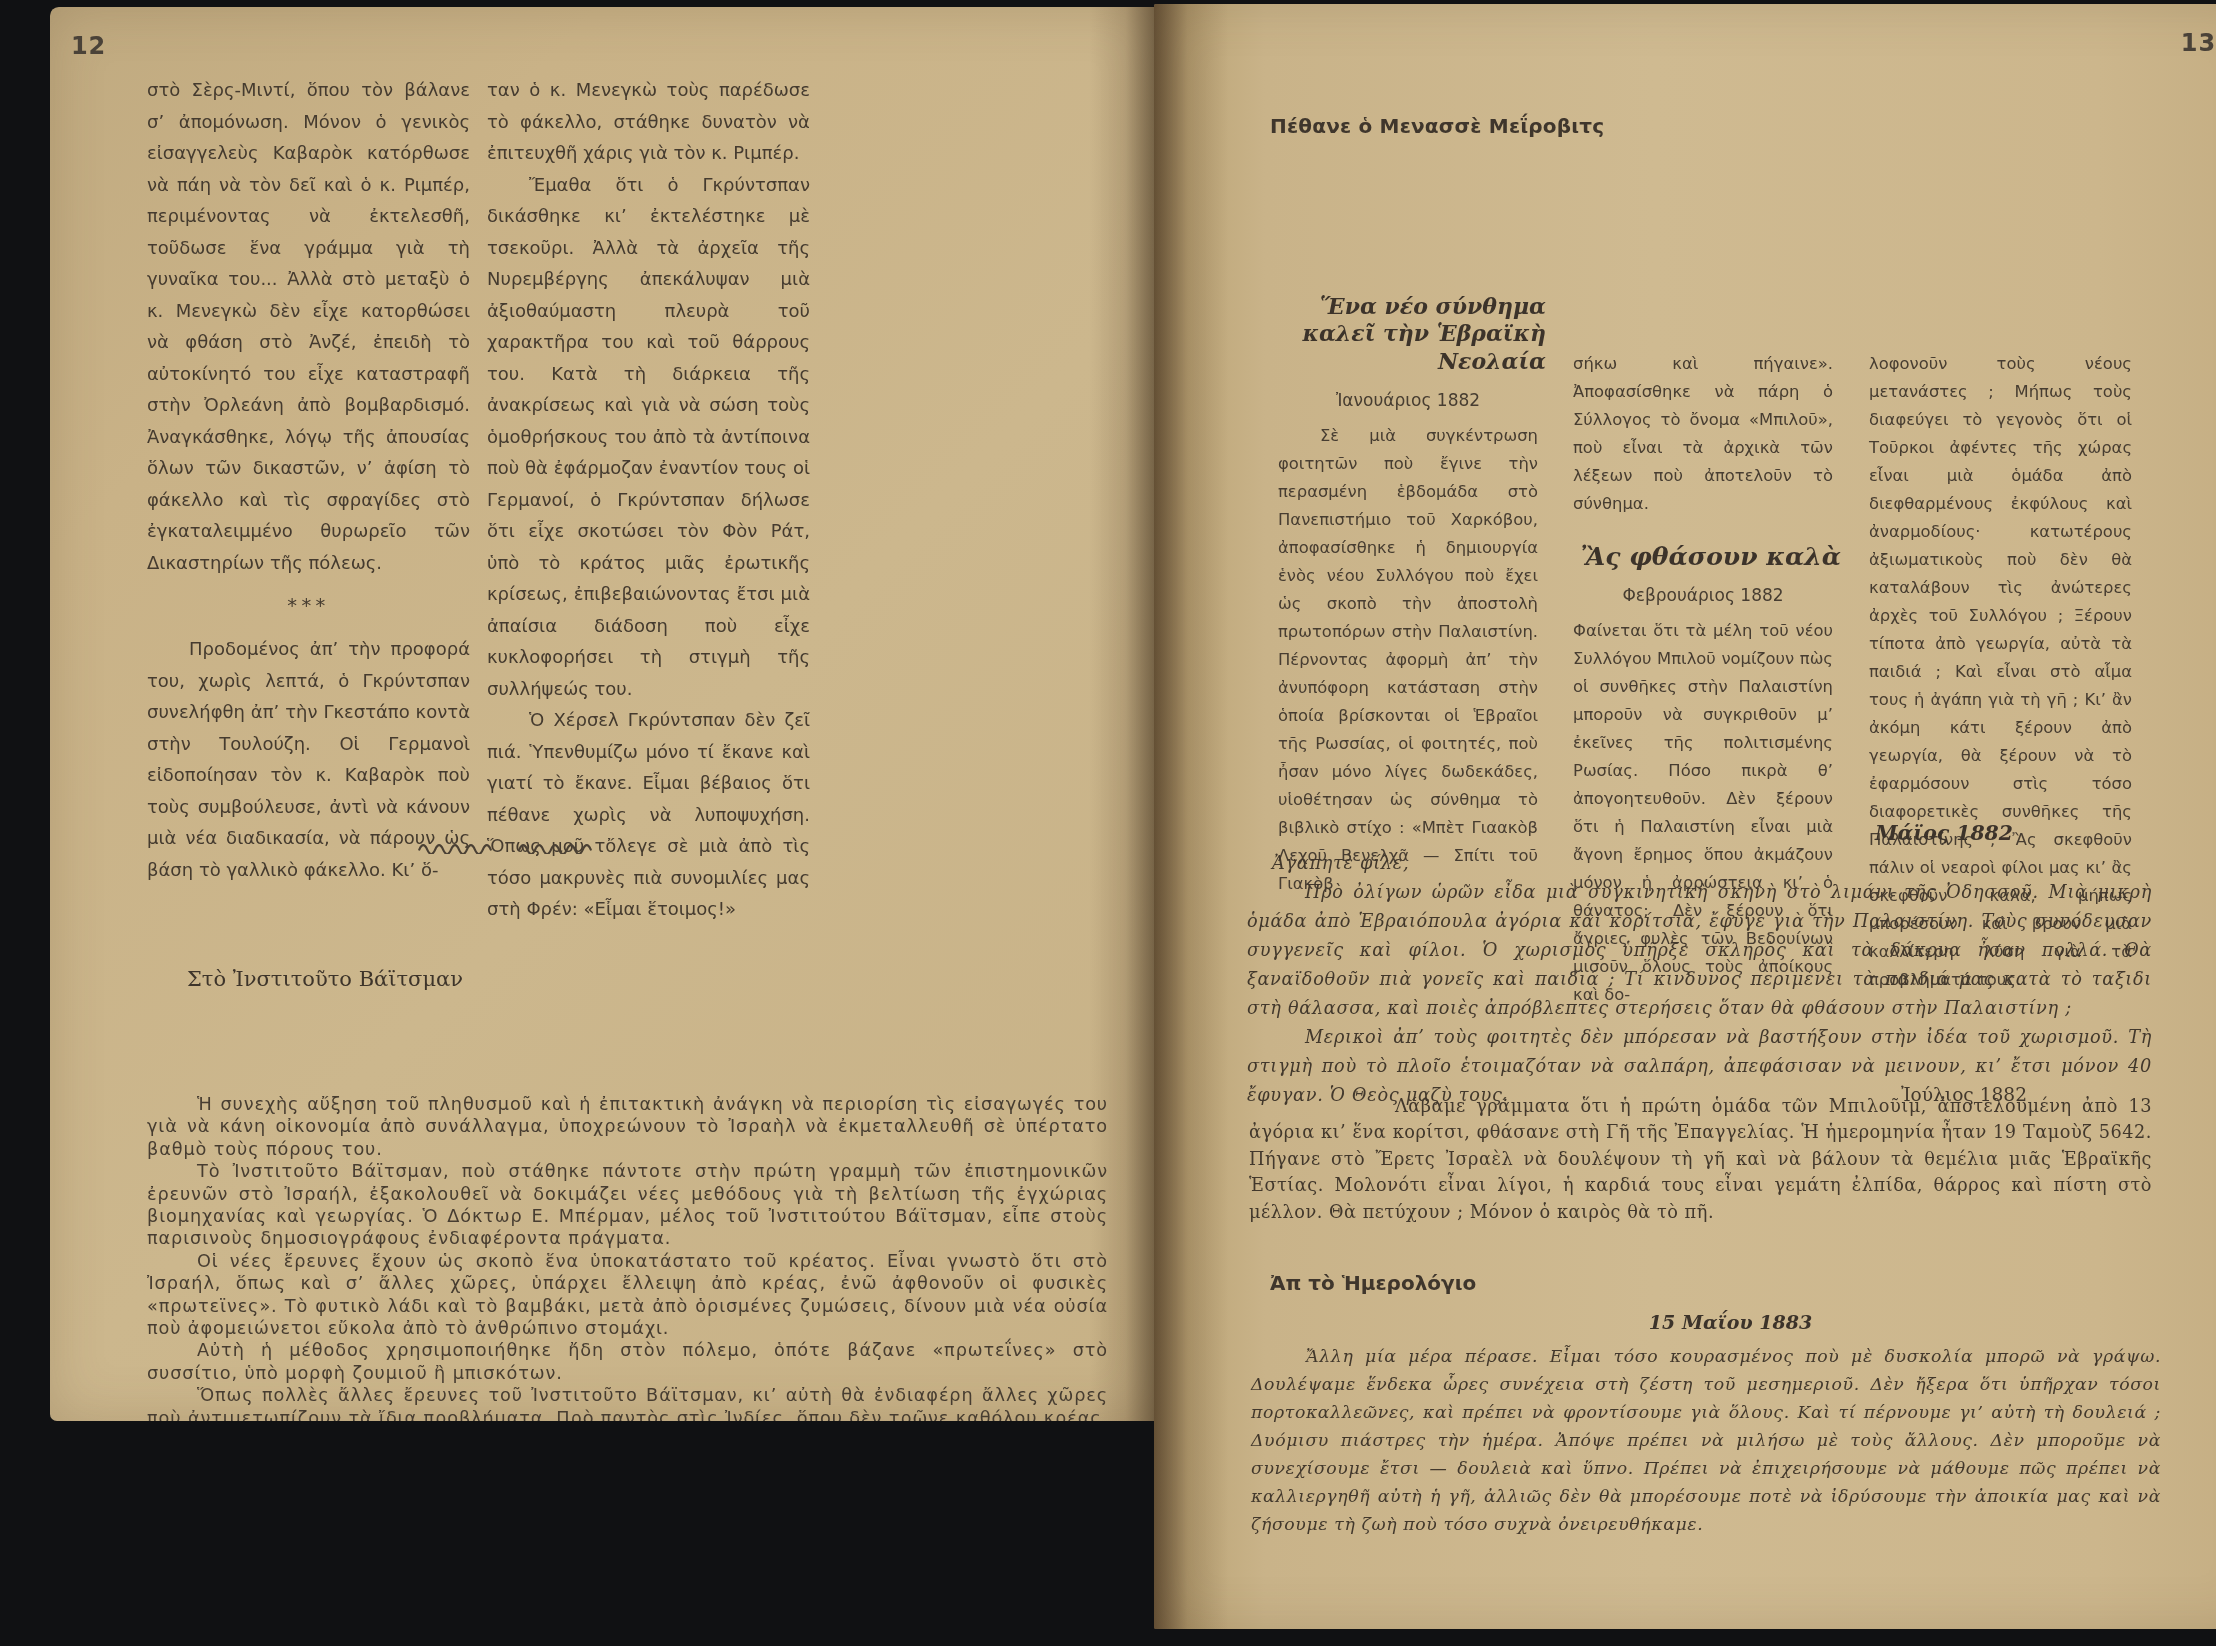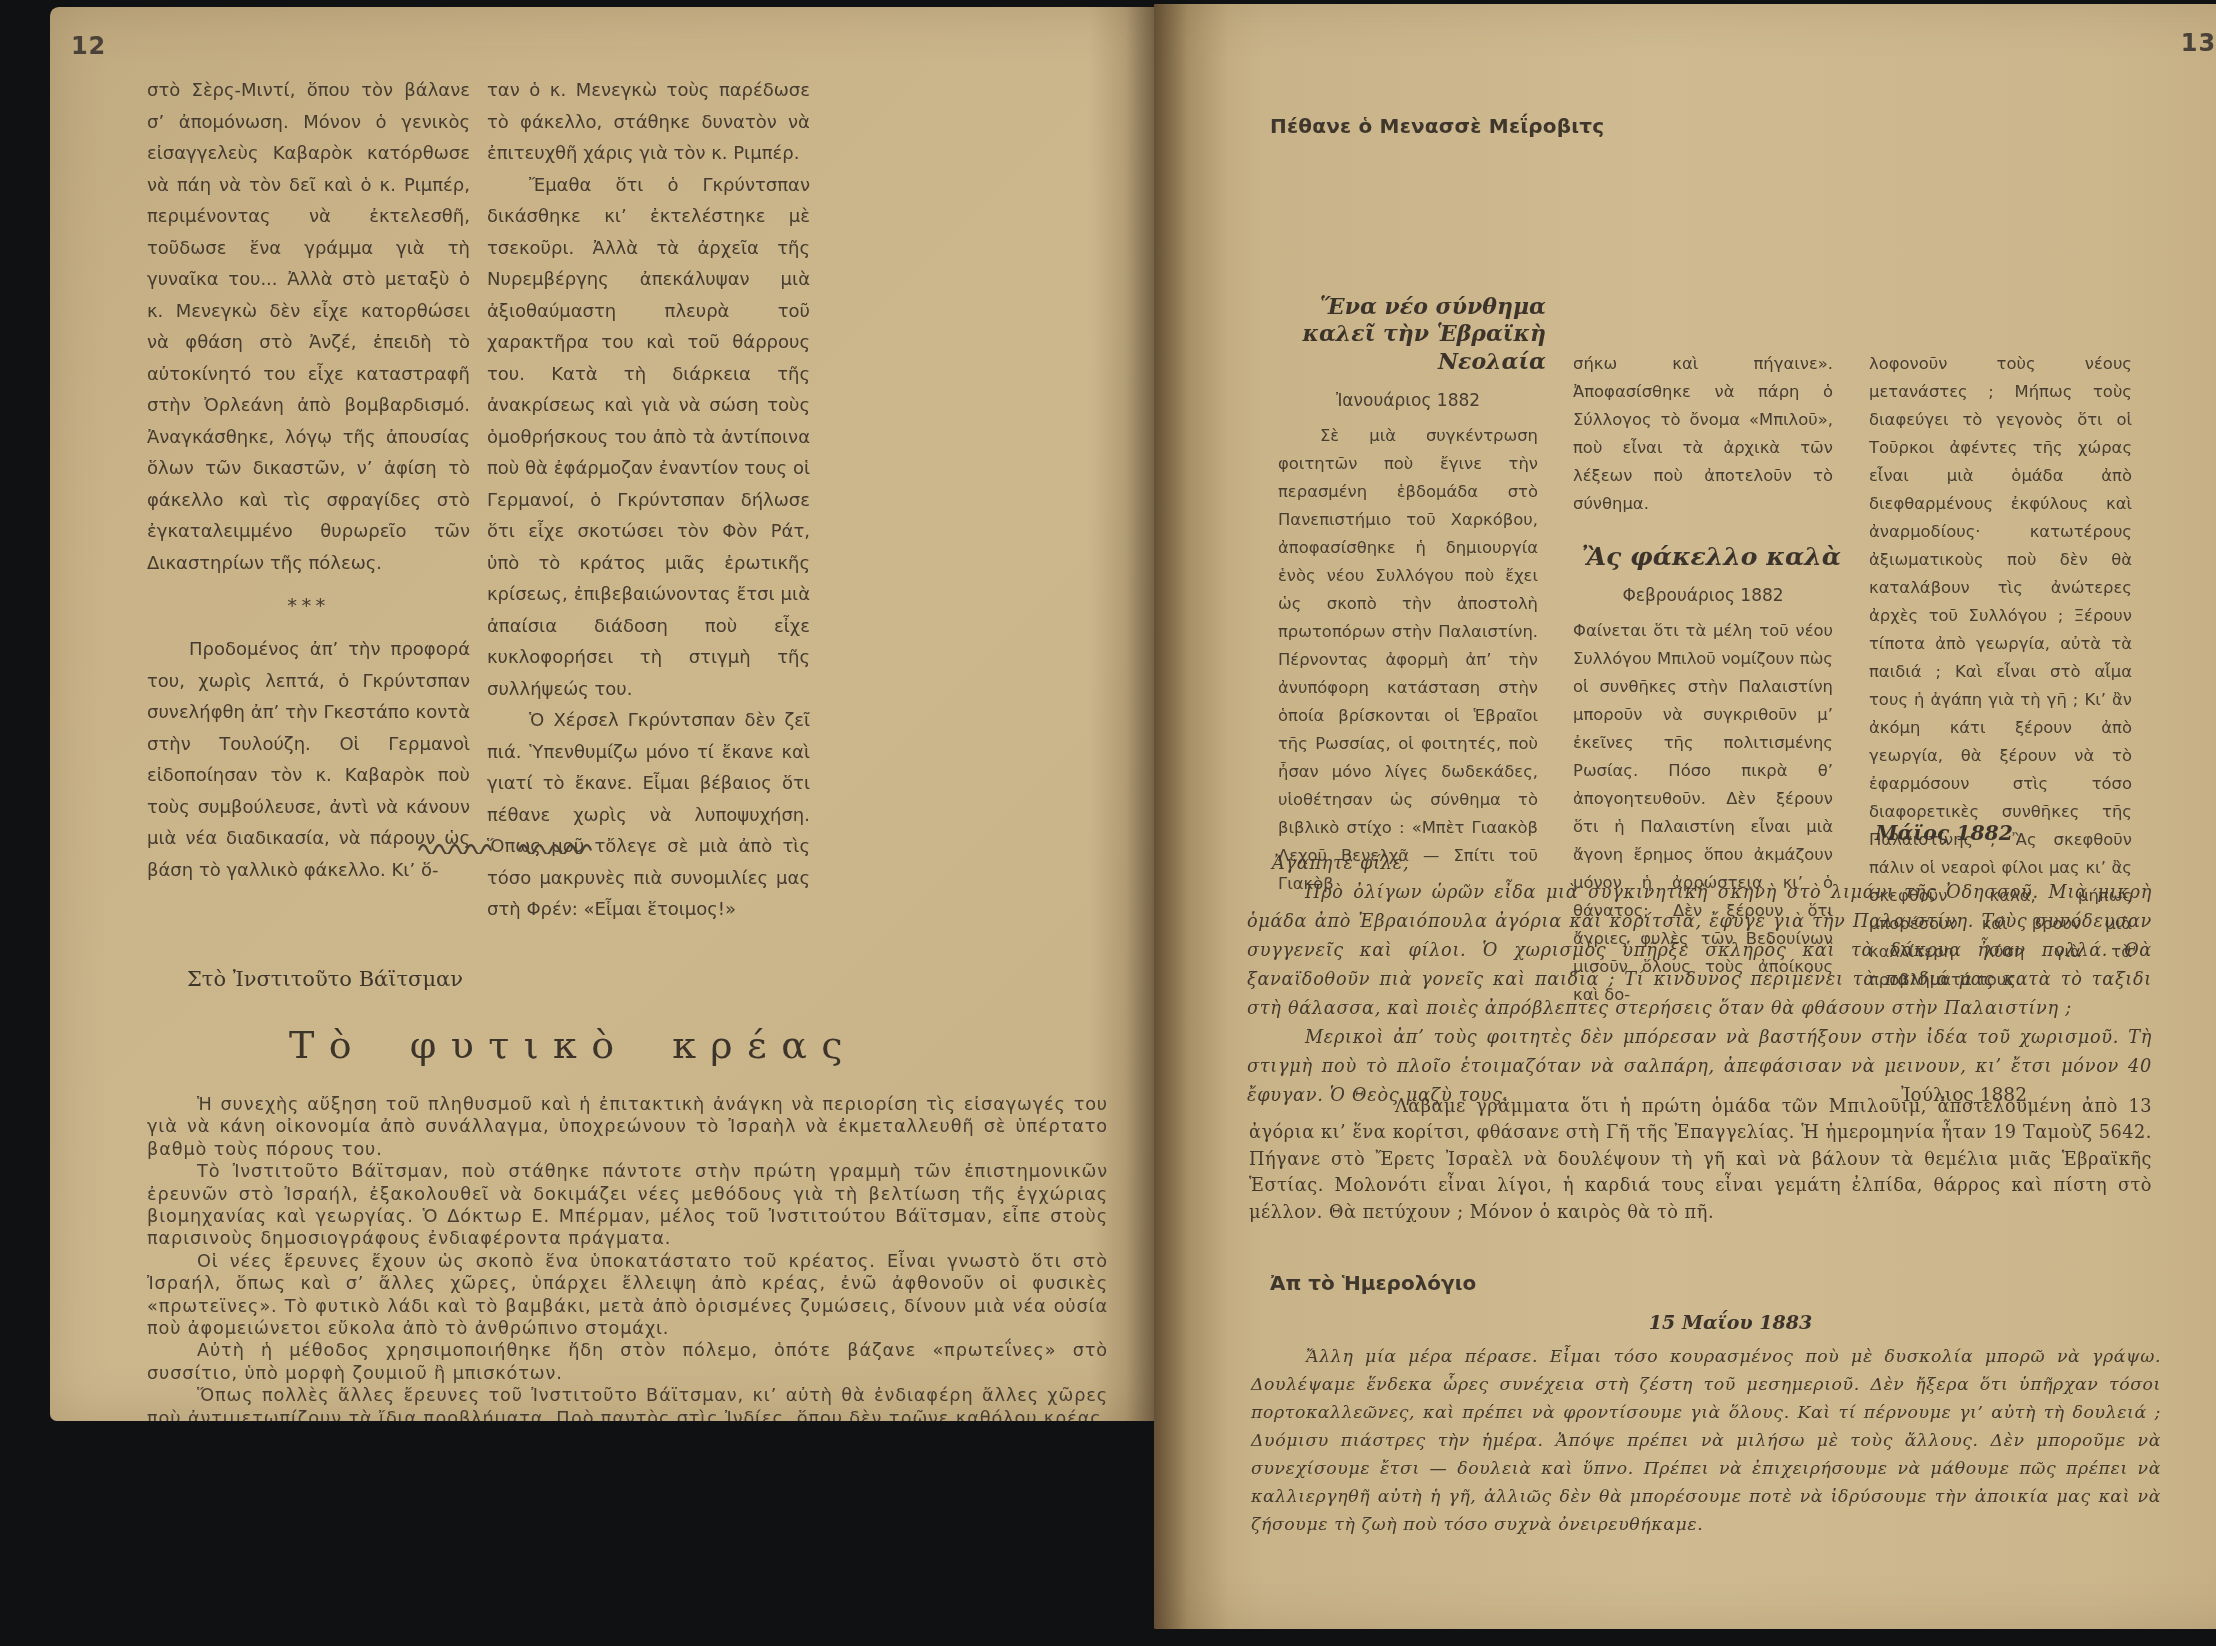--- a/index.html
+++ b/index.html
@@ -78,21 +78,20 @@
     <div class="block orn" style="left:367px;top:832px;">
       <svg width="84" height="15" viewBox="0 0 190 34">
         <path d="M5 24 q9 -20 18 0 t18 0 t18 0 t18 0 t18 0 t18 0 t18 0 t18 0 t18 0" fill="none" stroke="#4a4034" stroke-width="5" stroke-linecap="round"></path>
       </svg>
       <svg width="84" height="15" viewBox="0 0 190 34">
         <path d="M5 24 q9 -20 18 0 t18 0 t18 0 t18 0 t18 0 t18 0 t18 0 t18 0 t18 0" fill="none" stroke="#4a4034" stroke-width="5" stroke-linecap="round"></path>
       </svg>
     </div>
 
     <div class="block w-kicker" style="left:137px;top:960px;">Στὸ Ἰνστιτοῦτο Βάϊτσμαν</div>
-    <div class="block w-title" style="left:177px;top:1016px;width:692px;">Τὸ φυτικὸ κρέας</div>
 
     <div class="block w-text" style="left:97px;top:1086px;">
       <p>Ἡ συνεχὴς αὔξηση τοῦ πληθυσμοῦ καὶ ἡ ἐπιτακτικὴ ἀνάγκη νὰ περιορίση τὶς εἰσαγωγές του γιὰ νὰ κάνη οἰκονομία ἀπὸ συνάλλαγμα, ὑποχρεώνουν τὸ Ἰσραὴλ νὰ ἐκμεταλλευθῆ σὲ ὑπέρτατο βαθμὸ τοὺς πόρους του.</p>
       <p>Τὸ Ἰνστιτοῦτο Βάϊτσμαν, ποὺ στάθηκε πάντοτε στὴν πρώτη γραμμὴ τῶν ἐπιστημονικῶν ἐρευνῶν στὸ Ἰσραήλ, ἐξακολουθεῖ νὰ δοκιμάζει νέες μεθόδους γιὰ τὴ βελτίωση τῆς ἐγχώριας βιομηχανίας καὶ γεωργίας. Ὁ Δόκτωρ Ε. Μπέρμαν, μέλος τοῦ Ἰνστιτούτου Βάϊτσμαν, εἶπε στοὺς παρισινοὺς δημοσιογράφους ἐνδιαφέροντα πράγματα.</p>
       <p>Οἱ νέες ἔρευνες ἔχουν ὡς σκοπὸ ἕνα ὑποκατάστατο τοῦ κρέατος. Εἶναι γνωστὸ ὅτι στὸ Ἰσραήλ, ὅπως καὶ σ’ ἄλλες χῶρες, ὑπάρχει ἔλλειψη ἀπὸ κρέας, ἐνῶ ἀφθονοῦν οἱ φυσικὲς «πρωτεϊνες». Τὸ φυτικὸ λάδι καὶ τὸ βαμβάκι, μετὰ ἀπὸ ὁρισμένες ζυμώσεις, δίνουν μιὰ νέα οὐσία ποὺ ἀφομειώνετοι εὔκολα ἀπὸ τὸ ἀνθρώπινο στομάχι.</p>
       <p>Αὐτὴ ἡ μέθοδος χρησιμοποιήθηκε ἤδη στὸν πόλεμο, ὁπότε βάζανε «πρωτεΐνες» στὸ συσσίτιο, ὑπὸ μορφὴ ζουμιοῦ ἢ μπισκότων.</p>
       <p>Ὅπως πολλὲς ἄλλες ἔρευνες τοῦ Ἰνστιτοῦτο Βάϊτσμαν, κι’ αὐτὴ θὰ ἐνδιαφέρη ἄλλες χῶρες ποὺ ἀντιμετωπίζουν τὰ ἴδια προβλήματα. Πρὸ παντὸς στὶς Ἰνδίες, ὅπου δὲν τρῶνε καθόλου κρέας, τὸ «φυτικὸ κρέας» θὰ μποροῦσε ν’ ἀποτελέση μιὰ σπουδαία λύση.</p>
     </div>
 
     <div class="gutterL"></div>
@@ -109,21 +108,21 @@
       <div class="rdate">Ἰανουάριος 1882</div>
       <div class="rcol">
           <p class="indent">Σὲ μιὰ συγκέντρωση φοιτητῶν ποὺ ἔγινε τὴν περασμένη ἑβδομάδα στὸ Πανεπιστήμιο τοῦ Χαρκόβου, ἀποφασίσθηκε ἡ δημιουργία ἑνὸς νέου Συλλόγου ποὺ ἔχει ὡς σκοπὸ τὴν ἀποστολὴ πρωτοπόρων στὴν Παλαιστίνη. Πέρνοντας ἀφορμὴ ἀπ’ τὴν ἀνυπόφορη κατάσταση στὴν ὁποία βρίσκονται οἱ Ἑβραῖοι τῆς Ρωσσίας, οἱ φοιτητές, ποὺ ἦσαν μόνο λίγες δωδεκάδες, υἱοθέτησαν ὡς σύνθημα τὸ βιβλικὸ στίχο : «Μπὲτ Γιαακὸβ Λεχοῦ Βενελχᾶ — Σπίτι τοῦ Γιακὸβ</p>
         </div>
     </div>
 
     <div class="block" style="left:411px;top:338px;width:276px;">
       <div class="rcol">
           <p>σήκω καὶ πήγαινε». Ἀποφασίσθηκε νὰ πάρη ὁ Σύλλογος τὸ ὄνομα «Μπιλοῦ», ποὺ εἶναι τὰ ἀρχικὰ τῶν λέξεων ποὺ ἀποτελοῦν τὸ σύνθημα.</p>
         </div>
-      <div class="rsub" style="margin-top:25px;font-size:25px;">Ἂς φάκελλο καλὰ</div>
+      <div class="rsub" style="margin-top:25px;font-size:25px;">Ἂς φθάσουν καλὰ</div>
       <div class="rdate">Φεβρουάριος 1882</div>
       <div class="rcol">
           <p>Φαίνεται ὅτι τὰ μέλη τοῦ νέου Συλλόγου Μπιλοῦ νομίζουν πὼς οἱ συνθῆκες στὴν Παλαιστίνη μποροῦν νὰ συγκριθοῦν μ’ ἐκεῖνες τῆς πολιτισμένης Ρωσίας. Πόσο πικρὰ θ’ ἀπογοητευθοῦν. Δὲν ξέρουν ὅτι ἡ Παλαιστίνη εἶναι μιὰ ἄγονη ἔρημος ὅπου ἀκμάζουν μόνον ἡ ἀρρώστεια κι’ ὁ θάνατος; Δὲν ξέρουν ὅτι ἄγριες φυλὲς τῶν Βεδουίνων μισοῦν ὅλους τοὺς ἀποίκους καὶ δο-</p>
         </div>
     </div>
 
     <div class="block rcol" style="left:707px;top:338px;width:279px;">
       <p>λοφονοῦν τοὺς νέους μετανάστες ; Μήπως τοὺς διαφεύγει τὸ γεγονὸς ὅτι οἱ Τοῦρκοι ἀφέντες τῆς χώρας εἶναι μιὰ ὁμάδα ἀπὸ διεφθαρμένους ἐκφύλους καὶ ἀναρμοδίους· κατωτέρους ἀξιωματικοὺς ποὺ δὲν θὰ καταλάβουν τὶς ἀνώτερες ἀρχὲς τοῦ Συλλόγου ; Ξέρουν τίποτα ἀπὸ γεωργία, αὐτὰ τὰ παιδιά ; Καὶ εἶναι στὸ αἷμα τους ἡ ἀγάπη γιὰ τὴ γῆ ; Κι’ ἂν ἀκόμη κάτι ξέρουν ἀπὸ γεωργία, θὰ ξέρουν νὰ τὸ ἐφαρμόσουν στὶς τόσο διαφορετικὲς συνθῆκες τῆς Παλαιστίνης ; Ἂς σκεφθοῦν πάλιν οἱ νεαροὶ φίλοι μας κι’ ἂς σκεφθοῦν καλὰ, μήπως μπορέσουν καὶ βροῦν μιὰ καλλίτερη λύση γιὰ τὰ προβλήματά τους.</p>
     </div>
 

